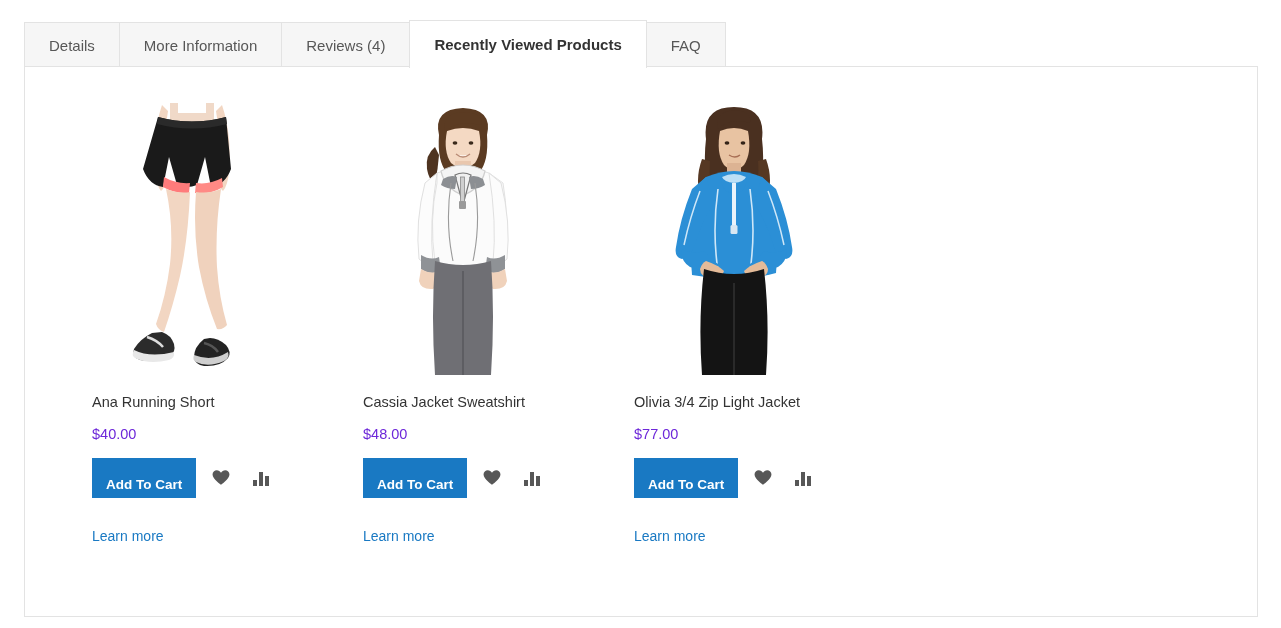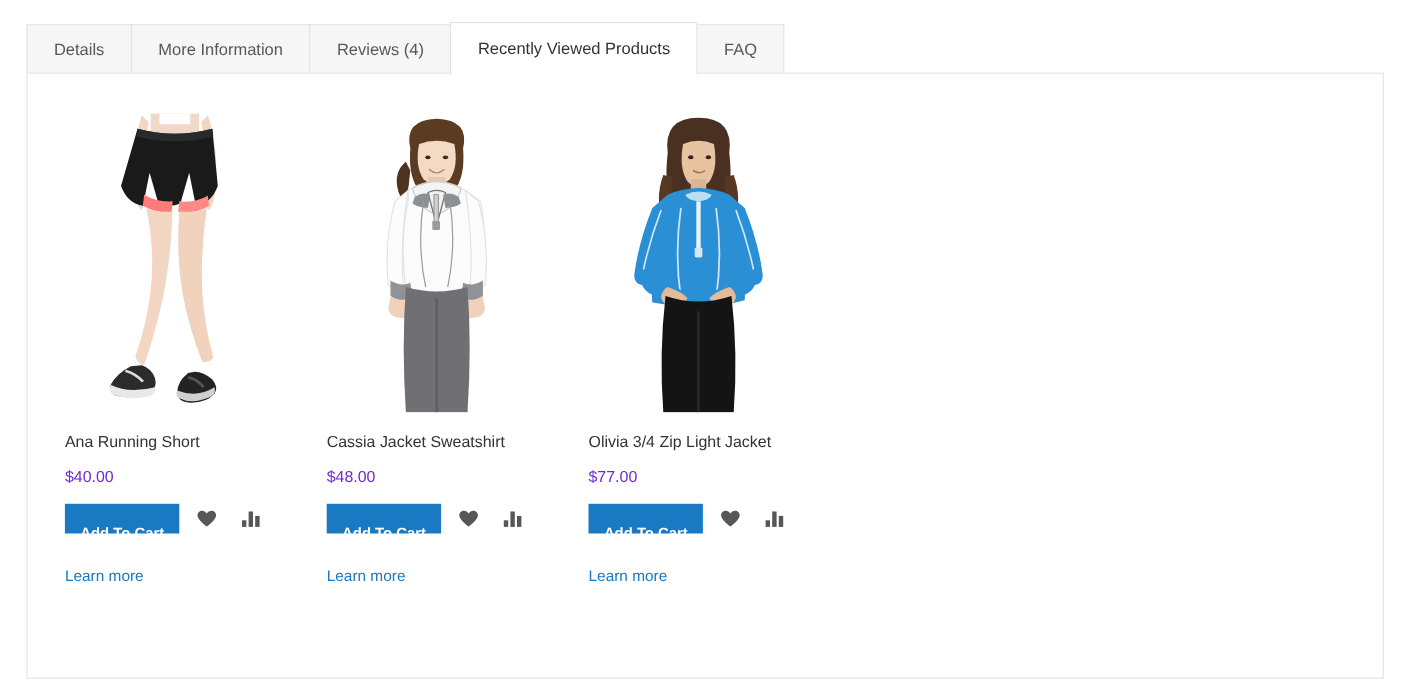--- a/index.html
+++ b/index.html
@@ -41,21 +41,21 @@
     border-bottom: none;
     margin-right: -1px;
     text-align: center;
     white-space: nowrap;
     cursor: pointer;
     user-select: none;
   }
   .tab.active {
     background: #ffffff;
     color: #333333;
-    font-weight: normal;
+    font-weight: bold;
     height: 48px;
     line-height: 47px;
     z-index: 5;
     border-color: #e3e3e3;
   }
 
   
   .panel {
     position: absolute;
     left: 24px;
@@ -70,20 +70,21 @@
 
   .products {
     display: flex;
     padding: 36px 0 0 34px;
     box-sizing: border-box;
   }
   .product {
     width: 238px;
     margin-right: 0;
     box-sizing: border-box;
+    margin-left: 33px;
   }
 
   
   .photo {
     width: 200px;
     height: 272px;
     position: relative;
     background: #ffffff;
     overflow: hidden;
   }
@@ -108,21 +109,21 @@
     align-items: center;
   }
   .btn-cart {
     background: #1979c3;
     color: #ffffff;
     border: none;
     font-family: "Liberation Sans", sans-serif;
     font-size: 13.5px;
     font-weight: bold;
     padding: 11px 14px;
-    height: 27px;
+    height: 40px;
     line-height: 32px;
     cursor: pointer;
     white-space: nowrap;
     border-radius: 0;
   }
   .icon-btn {
     margin-left: 14px;
     width: 22px;
     height: 22px;
     display: inline-flex;

